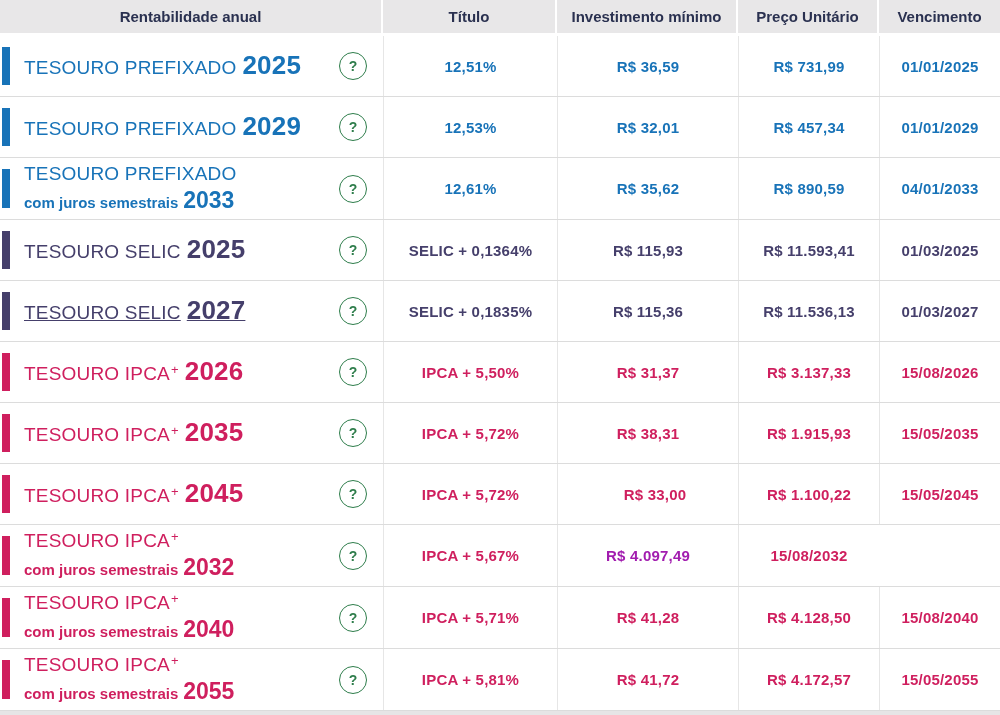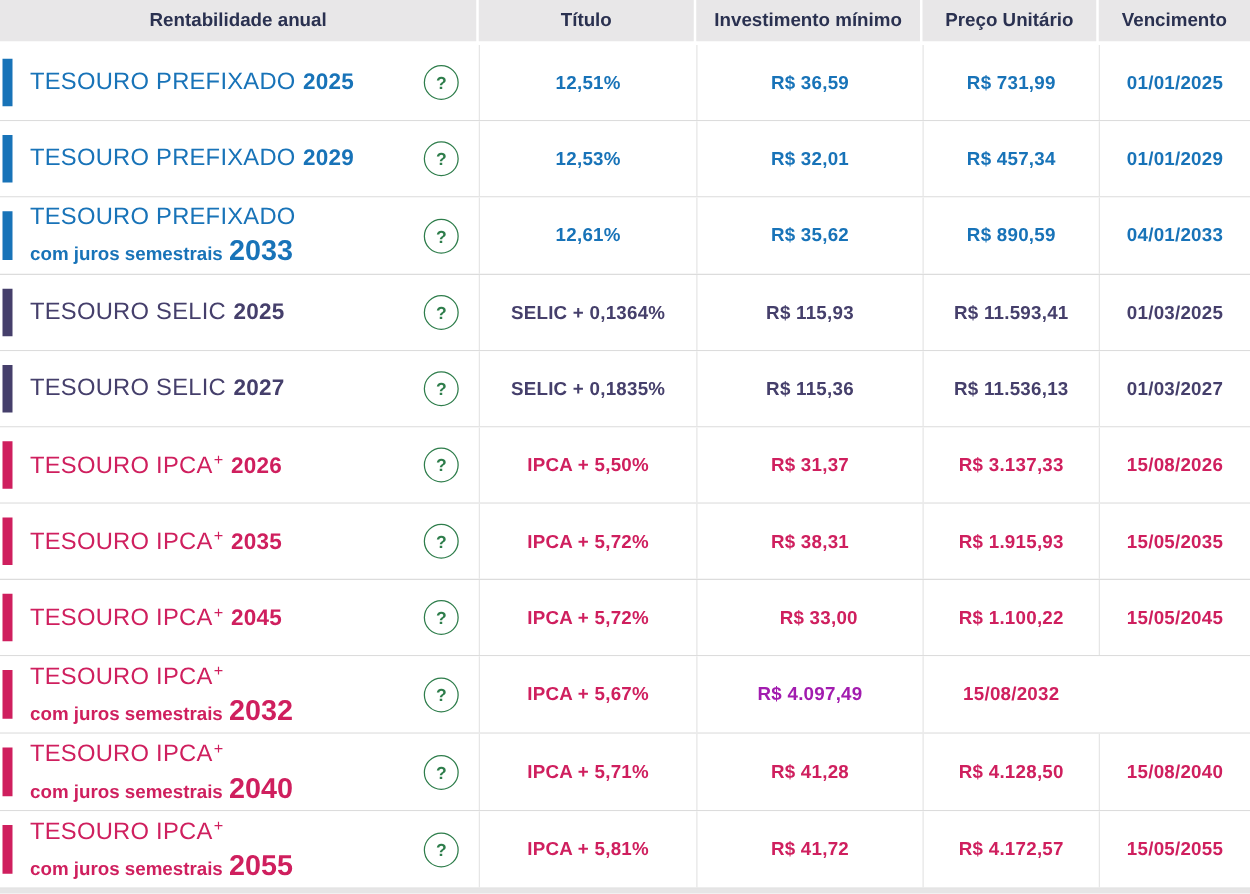--- a/index.html
+++ b/index.html
@@ -53,21 +53,21 @@
     padding-right:16px;
     position:relative;
   }
   .bar{
     position:absolute;
     left:2px;top:11px;bottom:11px;
     width:8px;
   }
   .title-block{line-height:1.2;}
   .line1{font-size:19px;letter-spacing:.2px;white-space:nowrap;}
-  .line1 .year1{font-weight:bold;font-size:18px;margin-left:6px;}
+  .line1 .year1{font-weight:bold;font-size:26px;margin-left:6px;}
   .sup{font-size:13px;vertical-align:6px;margin-left:1px;}
   .line2{font-size:15px;font-weight:bold;white-space:nowrap;margin-top:1px;}
   .line2 .year2{font-size:23px;margin-left:5px;}
   .help{
     margin-left:auto;
     width:26px;height:26px;
     border:1.5px solid #2e7d4b;
     border-radius:50%;
     display:flex;align-items:center;justify-content:center;
     flex:0 0 auto;
@@ -162,21 +162,21 @@
     </div>
     <div class="cell val rate" style="color: rgb(69, 63, 107);">SELIC + 0,1364%</div>
     <div class="cell val min" style="color: rgb(69, 63, 107);">R$ 115,93</div>
     <div class="cell val price" style="color: rgb(69, 63, 107);">R$ 11.593,41</div>
     <div class="cell val maturity" style="color: rgb(69, 63, 107);">01/03/2025</div>
   </div>
 
   <div class="row single">
     <div class="cell title-cell">
       <span class="bar" style="background: rgb(69, 63, 107);"></span>
-      <div class="title-block" style="color: rgb(69, 63, 107);">
+      <div class="title-block" style="color: rgb(69, 63, 107); text-decoration: underline;">
         <div class="line1"><span class="tname">TESOURO SELIC</span><span class="year1">2027</span></div>
 
       </div>
       <span class="help" style="border-color: rgb(46, 125, 75);">
             <span class="qmark" style="color: rgb(46, 125, 75);">?</span>
           </span>
     </div>
     <div class="cell val rate" style="color: rgb(69, 63, 107);">SELIC + 0,1835%</div>
     <div class="cell val min" style="color: rgb(69, 63, 107);">R$ 115,36</div>
     <div class="cell val price" style="color: rgb(69, 63, 107);">R$ 11.536,13</div>

